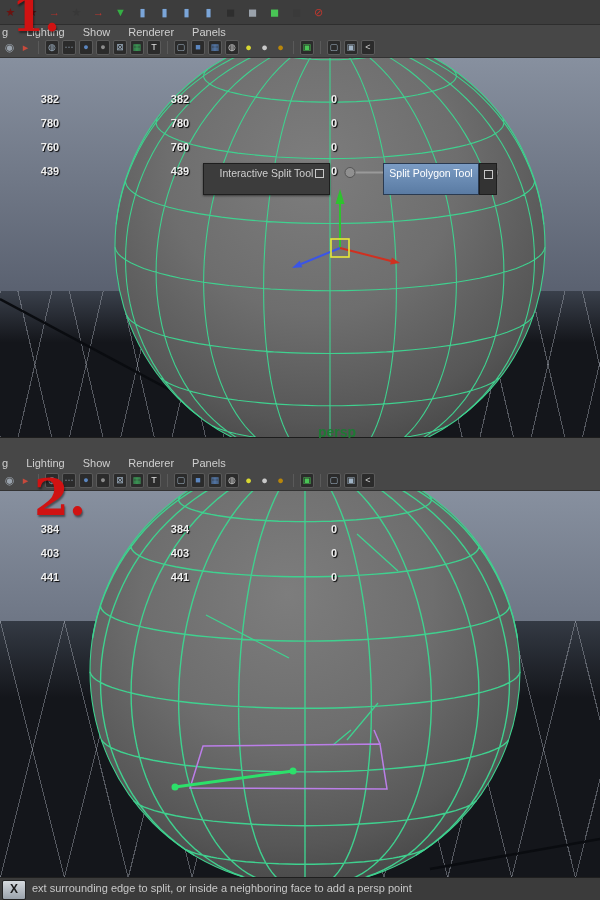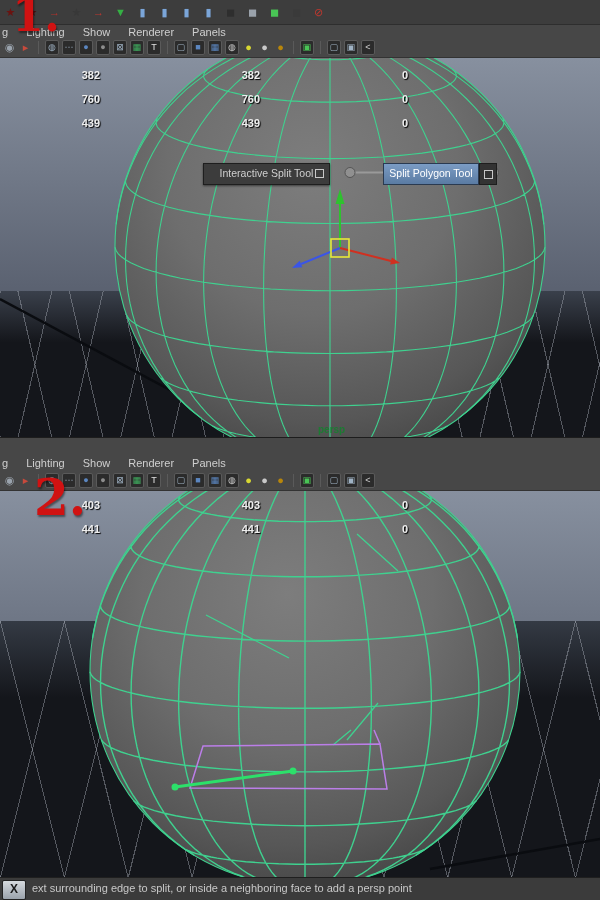--- a/index.html
+++ b/index.html
@@ -33,39 +33,39 @@
     background-image:
       repeating-linear-gradient(104deg,rgba(165,170,180,.45) 0 1px,transparent 1px 62px),
       repeating-linear-gradient(76deg,rgba(165,170,180,.45) 0 1px,transparent 1px 62px),
       linear-gradient(#343a44,#14161b 30%);}
   .lay{position:absolute;left:0;top:0;}
   
   .hud{position:absolute;left:0;width:430px;color:#efefef;font-size:11px;font-weight:bold;
        text-shadow:1px 1px 1px #000;}
   #hud1{top:5px;} #hud2{top:2px;}
   .hudrow{height:24px;line-height:24px;}
-  .hudc{display:inline-block;text-align:right;}
+  .hudc{display:inline-block;text-align:center;margin-top:24px;}
   .hudc.c0{width:100px;} .hudc.c1{width:160px;} .hudc.c2{width:148px;}
   
   .step{position:absolute;font-family:"DejaVu Serif",serif;font-weight:bold;color:#d01212;
         text-shadow:1px 2px 2px rgba(0,0,0,.45);z-index:30;}
   #step1{left:12px;top:-12px;font-size:46px;}
   #step2{left:34px;top:468px;font-size:50px;}
   
-  .toolbtn{position:absolute;height:22px;line-height:19px;font-size:10.5px;text-align:center;
+  .toolbtn{position:absolute;height:32px;line-height:19px;font-size:10.5px;text-align:center;
            box-sizing:border-box;z-index:10;cursor:pointer;}
   #btn-interactive{left:203px;top:105px;width:127px;background:#3c3c3c;color:#cfcfcf;
            border:1px solid #1e1e1e;box-shadow:0 1px 2px rgba(0,0,0,.5);}
   #btn-split{left:383px;top:105px;width:96px;color:#fff;
            background:linear-gradient(#7b9cc4,#5a7ba3);border:1px solid #2a3a50;}
   #btn-split-opt{left:479px;top:105px;width:18px;background:#333;border:1px solid #1e1e1e;}
   .optbox{display:inline-block;width:7px;height:7px;border:1px solid #c8c8c8;vertical-align:middle;}
   #btn-interactive .optbox{position:absolute;right:5px;top:5px;}
   
-  #persp1{position:absolute;left:318px;top:366px;color:#1d7a33;font-size:10px;font-weight:bold;z-index:5;}
+  #persp1{position:absolute;left:318px;top:366px;color:#1d7a33;font-size:14px;font-weight:bold;z-index:5;}
   
   #statusbar{position:absolute;left:0;top:877px;width:600px;height:23px;background:#3b3b3b;
              border-top:1px solid #1f1f1f;z-index:20;}
   #status-close{position:absolute;left:2px;top:2px;width:22px;height:18px;
              background:linear-gradient(#d6dade,#9aa2ab);border:1px solid #222;border-radius:2px;
              color:#1a1a1a;font-size:12px;font-weight:bold;text-align:center;line-height:17px;cursor:pointer;}
   #status-text{position:absolute;left:32px;top:4px;color:#c8c8c8;font-size:11px;white-space:nowrap;}
   .panel{position:absolute;left:0;width:600px;}
   #panel1{top:0;height:437px;}
   #panel2{top:437px;height:440px;border-top:1px solid #1d1d1d;}
@@ -172,20 +172,21 @@
       </div>
       <div class="toolbtn" id="btn-split">
         <span>Split Polygon Tool</span>
       </div>
       <div class="toolbtn" id="btn-split-opt">
         <span class="optbox"></span>
       </div>
 
       <div class="hud" id="hud1">
           <div class="hudrow"><span class="hudc c0">382</span><span class="hudc c1">382</span><span class="hudc c2">0</span></div>
+          <div class="hudrow"><span class="hudc c0">780</span><span class="hudc c1">780</span><span class="hudc c2">0</span></div>
           <div class="hudrow"><span class="hudc c0">760</span><span class="hudc c1">760</span><span class="hudc c2">0</span></div>
           <div class="hudrow"><span class="hudc c0">439</span><span class="hudc c1">439</span><span class="hudc c2">0</span></div>
         </div>
       <div id="persp1">persp</div>
     </div>
   </div>
 
   <div class="panel" id="panel2">
     <div id="p2gap"></div>
     <div class="menubar">
@@ -246,20 +247,21 @@
         <path d="M357,43 L398,80 M206,124 L289,167 M378,212 L347,249 M333,254 L351,239" fill="none" stroke-width="1.3" stroke="#3fd18f"></path>
         <path d="M190,297 L203,255 L380,253 L387,298 Z M380,253 L374,239" fill="none" stroke-width="1.5" stroke="#bb7ee8"></path>
         <g>
           <line x1="175" y1="296" x2="293" y2="280" stroke-width="3" stroke-linecap="round" stroke="#2ce06a"></line>
           <circle cx="175" cy="296" r="3.5" fill="#2ce06a"></circle>
           <circle cx="293" cy="280" r="3.5" fill="#2ce06a"></circle>
         </g>
       </svg>
 
       <div class="hud" id="hud2">
+          <div class="hudrow"><span class="hudc c0">384</span><span class="hudc c1">384</span><span class="hudc c2">0</span></div>
           <div class="hudrow"><span class="hudc c0">403</span><span class="hudc c1">403</span><span class="hudc c2">0</span></div>
           <div class="hudrow"><span class="hudc c0">441</span><span class="hudc c1">441</span><span class="hudc c2">0</span></div>
         </div>
     </div>
   </div>
 
   <div class="step" id="step1">1.</div>
   <div class="step" id="step2">2.</div>
 
   <div id="statusbar">

